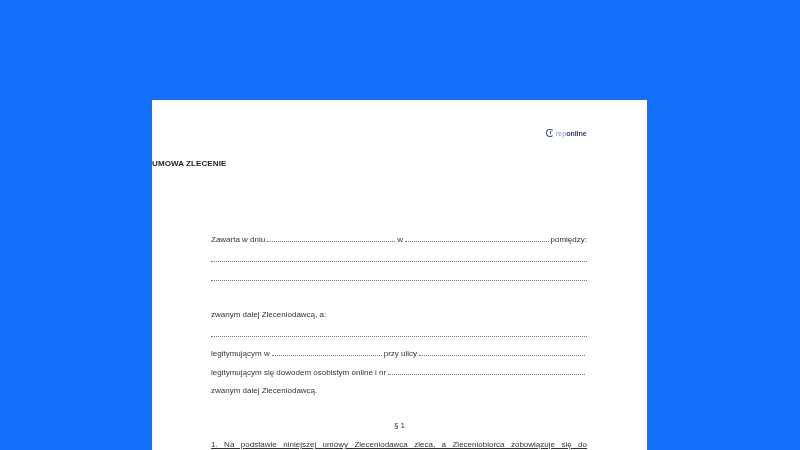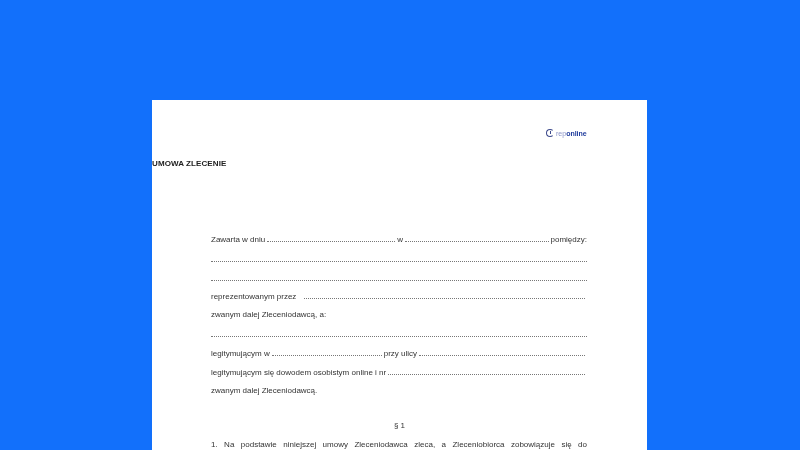--- a/index.html
+++ b/index.html
@@ -43,21 +43,21 @@
   }
   .dots.fixed { flex: none; }
   .center {
     position: absolute; left: 0; width: 100%; text-align: center;
     font-size: 8px; color: #333;
   }
   .para {
     position: absolute; left: 59px; width: 376px;
     font-size: 8px; color: #333; text-align: justify;
     text-align-last: justify; white-space: nowrap;
-    display: flex; justify-content: space-between;
+    display: flex; justify-content: space-between; text-decoration: underline;
   }
 </style>
 </head>
 <body>
 
 <div class="page">
 
   <div class="logo">
     <span class="clock"></span>
     <span class="pre">rep</span>
@@ -74,24 +74,20 @@
     <span>pomiędzy:</span>
   </div>
 
   <div class="line" style="top:154px">
     <span class="dots" style="margin:0"></span>
   </div>
   <div class="line" style="top:173px">
     <span class="dots" style="margin:0"></span>
   </div>
 
-  <div class="line" style="top:191px">
-    <span>reprezentowanym przez</span>
-    <span class="dots" style="margin-left:8px"></span>
-  </div>
 
   <div class="line" style="top:210px">
     <span>zwanym dalej Zleceniodawcą, a:</span>
   </div>
 
   <div class="line" style="top:229px">
     <span class="dots" style="margin:0"></span>
   </div>
 
   <div class="line" style="top:248px">

